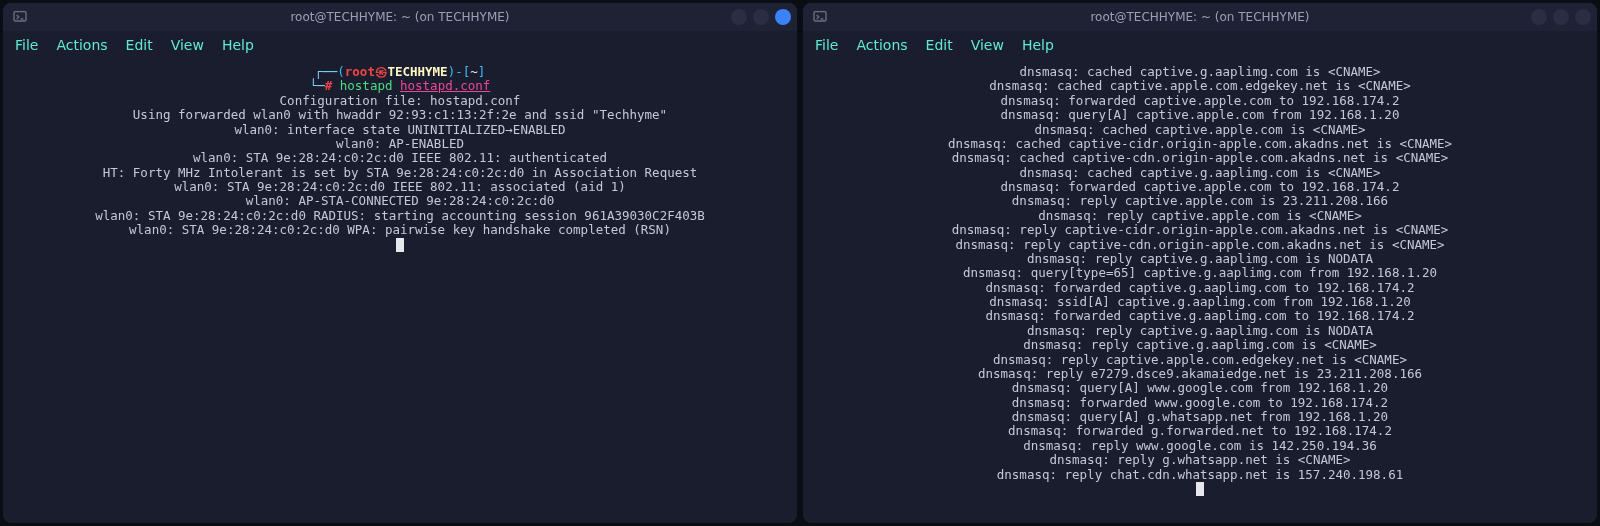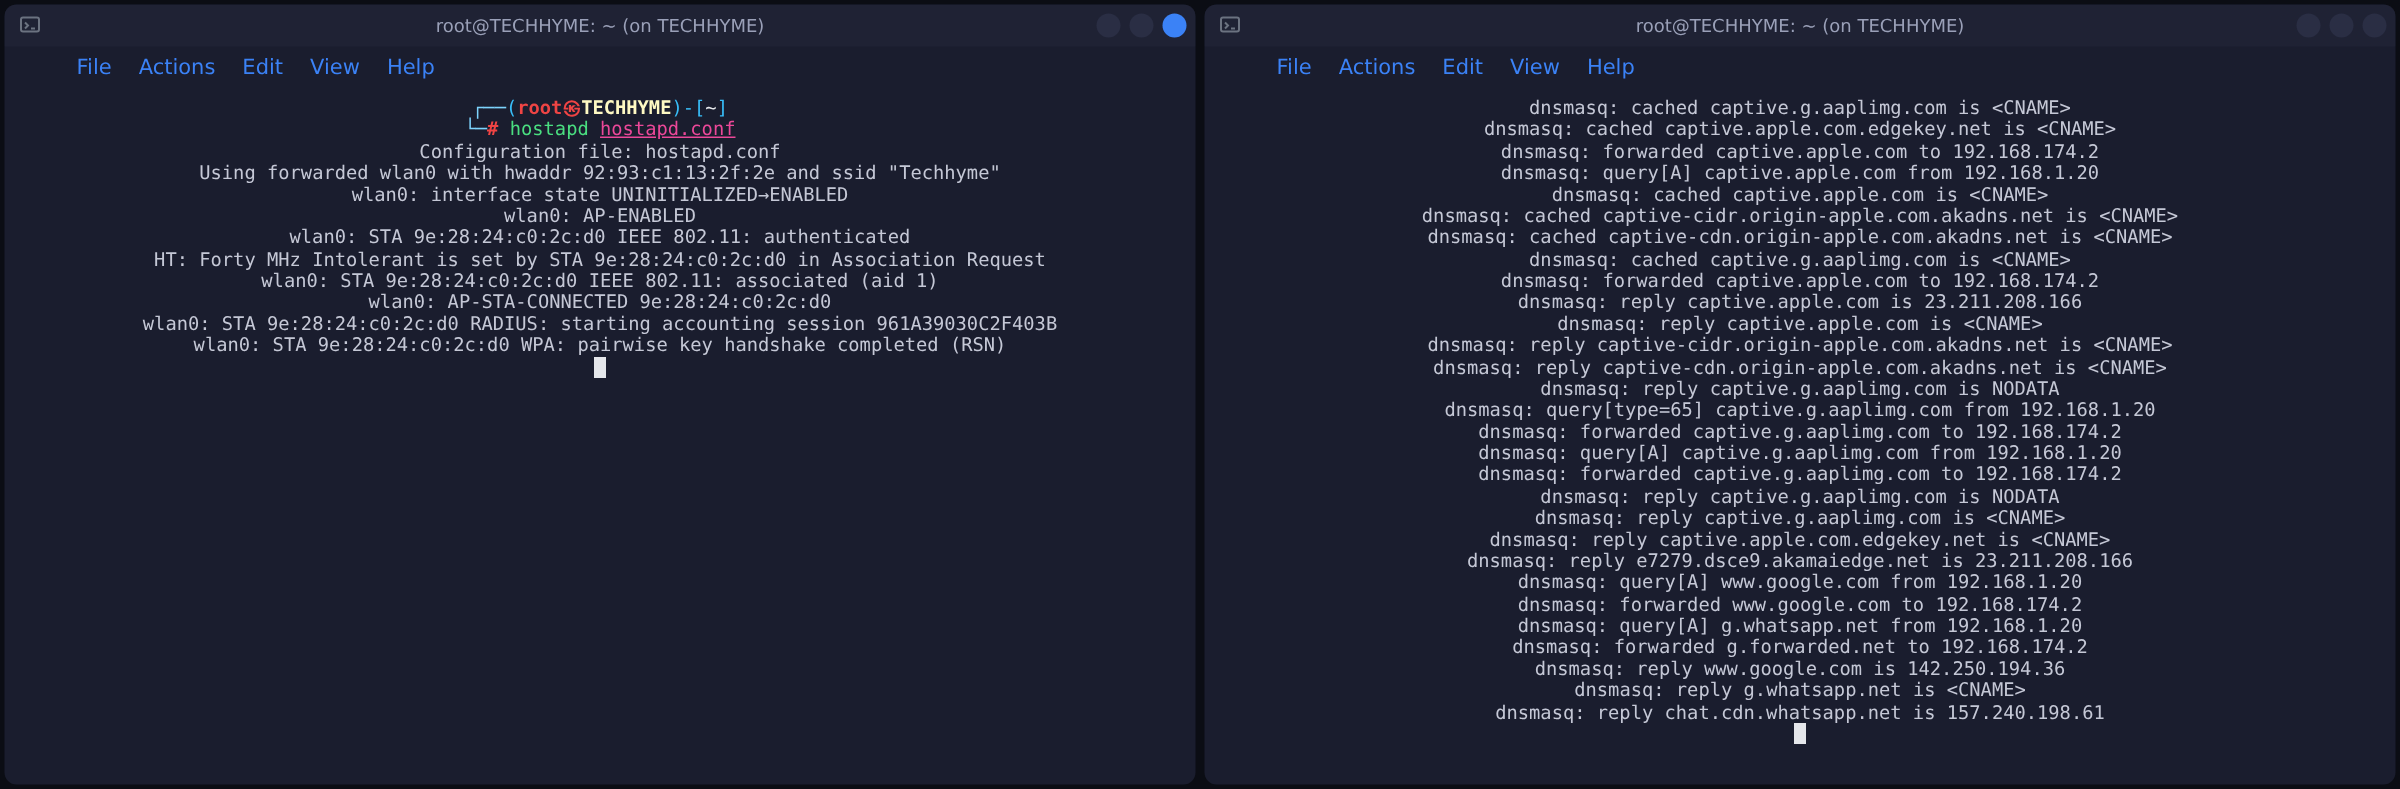--- a/index.html
+++ b/index.html
@@ -57,22 +57,21 @@
   .win-btn.close { background: #3b82f6; }
   .term2 .win-btn.close { background: #2a2e44; }
   .menubar {
     height: 28px;
     display: flex;
     align-items: center;
     gap: 18px;
     padding: 0 12px;
     font-family: "DejaVu Sans", sans-serif;
     font-size: 14px;
-    color: #3b82f6;
-    margin-left: 36px;
+    color: #5eead4;
   }
   .menu-item { cursor: pointer; }
   .term-body {
     flex: 1;
     padding: 6px 8px 8px 8px;
     white-space: pre;
     line-height: 1.15;
     font-size: 12.5px;
     overflow: hidden;
   }
@@ -165,21 +164,21 @@
 <span>dnsmasq: cached captive-cdn.origin-apple.com.akadns.net is &lt;CNAME&gt;</span>
 <span>dnsmasq: cached captive.g.aaplimg.com is &lt;CNAME&gt;</span>
 <span>dnsmasq: forwarded captive.apple.com to 192.168.174.2</span>
 <span>dnsmasq: reply captive.apple.com is 23.211.208.166</span>
 <span>dnsmasq: reply captive.apple.com is &lt;CNAME&gt;</span>
 <span>dnsmasq: reply captive-cidr.origin-apple.com.akadns.net is &lt;CNAME&gt;</span>
 <span>dnsmasq: reply captive-cdn.origin-apple.com.akadns.net is &lt;CNAME&gt;</span>
 <span>dnsmasq: reply captive.g.aaplimg.com is NODATA</span>
 <span>dnsmasq: query[type=65] captive.g.aaplimg.com from 192.168.1.20</span>
 <span>dnsmasq: forwarded captive.g.aaplimg.com to 192.168.174.2</span>
-<span>dnsmasq: query[A] captive.g.aaplimg.com from 192.168.1.20</span>
+<span>dnsmasq: ssid[A] captive.g.aaplimg.com from 192.168.1.20</span>
 <span>dnsmasq: forwarded captive.g.aaplimg.com to 192.168.174.2</span>
 <span>dnsmasq: reply captive.g.aaplimg.com is NODATA</span>
 <span>dnsmasq: reply captive.g.aaplimg.com is &lt;CNAME&gt;</span>
 <span>dnsmasq: reply captive.apple.com.edgekey.net is &lt;CNAME&gt;</span>
 <span>dnsmasq: reply e7279.dsce9.akamaiedge.net is 23.211.208.166</span>
 <span>dnsmasq: query[A] www.google.com from 192.168.1.20</span>
 <span>dnsmasq: forwarded www.google.com to 192.168.174.2</span>
 <span>dnsmasq: query[A] g.whatsapp.net from 192.168.1.20</span>
 <span>dnsmasq: forwarded g.forwarded.net to 192.168.174.2</span>
 <span>dnsmasq: reply www.google.com is 142.250.194.36</span>

